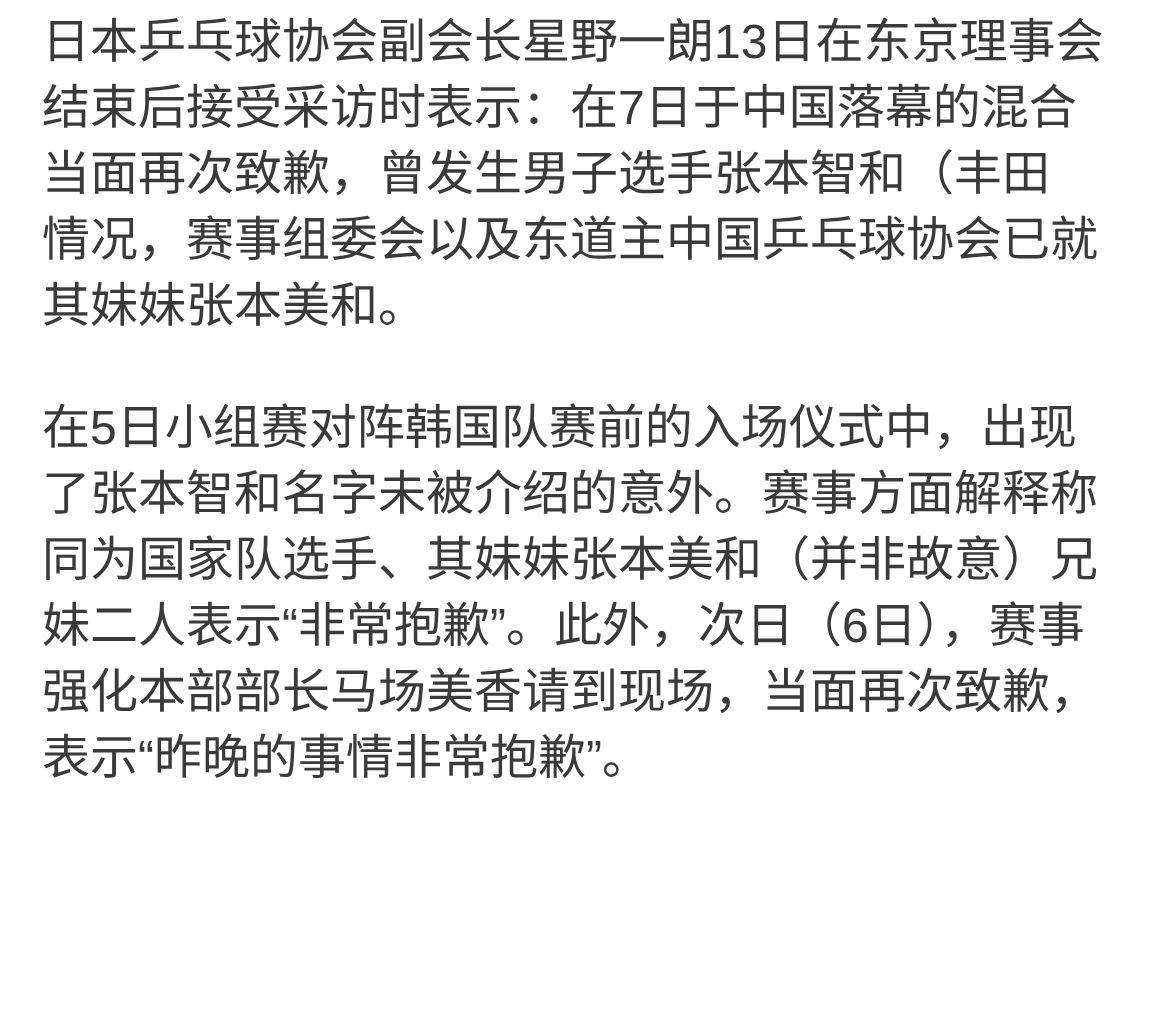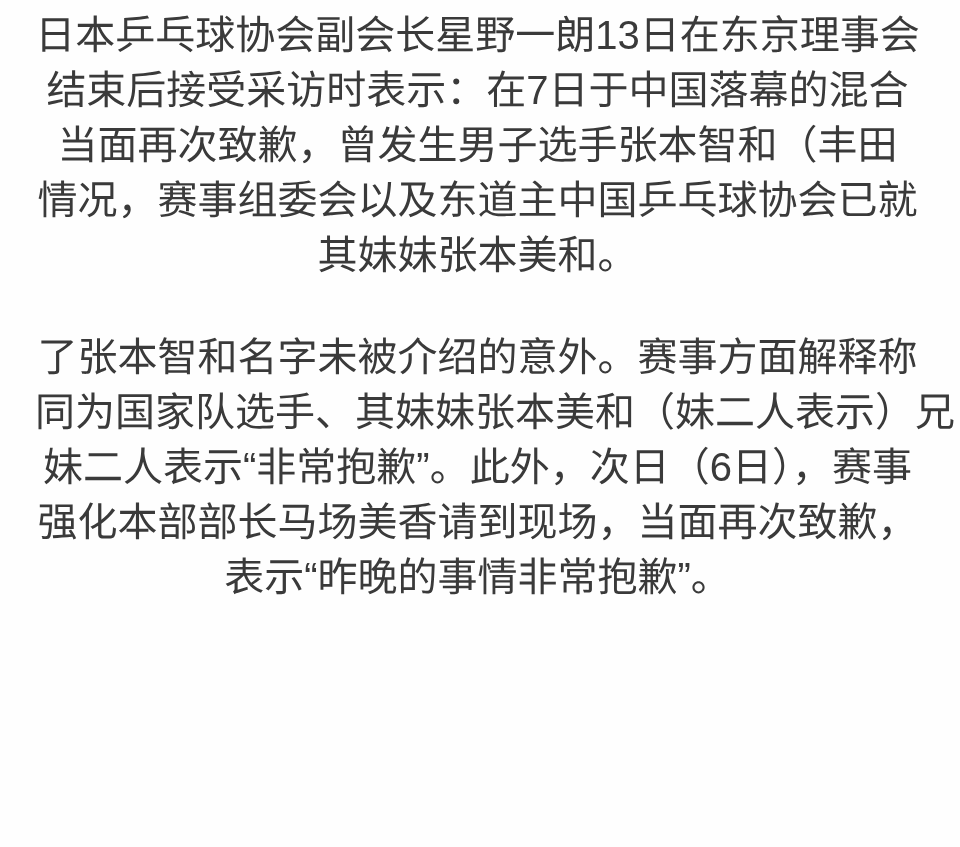--- a/index.html
+++ b/index.html
@@ -16,21 +16,20 @@
   .article {
     box-sizing: border-box;
     width: 960px;
     height: 847px;
     padding: 8px 40px 0 35px;
     color: #3a3a3a;
   }
   .paragraph {
     margin: 0;
     padding: 0;
-    text-align: center;
   }
   .paragraph + .paragraph {
     margin-top: 47px;
   }
   .text-line {
     font-size: 40px;
     line-height: 55px;
     font-weight: 400;
     letter-spacing: 0px;
     white-space: nowrap;
@@ -44,20 +43,21 @@
 
   <div class="paragraph">
     <div class="text-line">日本乒乓球协会副会长星野一朗13日在东京理事会</div>
     <div class="text-line">结束后接受采访时表示：在7日于中国落幕的混合</div>
     <div class="text-line">当面再次致歉，曾发生男子选手张本智和（丰田</div>
     <div class="text-line">情况，赛事组委会以及东道主中国乒乓球协会已就</div>
     <div class="text-line">其妹妹张本美和。</div>
   </div>
 
   <div class="paragraph">
+    <div class="text-line">在5日小组赛对阵韩国队赛前的入场仪式中，出现</div>
     <div class="text-line">了张本智和名字未被介绍的意外。赛事方面解释称</div>
-    <div class="text-line">同为国家队选手、其妹妹张本美和（妹二人表示）兄</div>
+    <div class="text-line">同为国家队选手、其妹妹张本美和（并非故意）兄</div>
     <div class="text-line">妹二人表示“非常抱歉”。此外，次日（6日），赛事</div>
     <div class="text-line">强化本部部长马场美香请到现场，当面再次致歉，</div>
     <div class="text-line">表示“昨晚的事情非常抱歉”。</div>
   </div>
 
 </div>
 
 </body></html>

